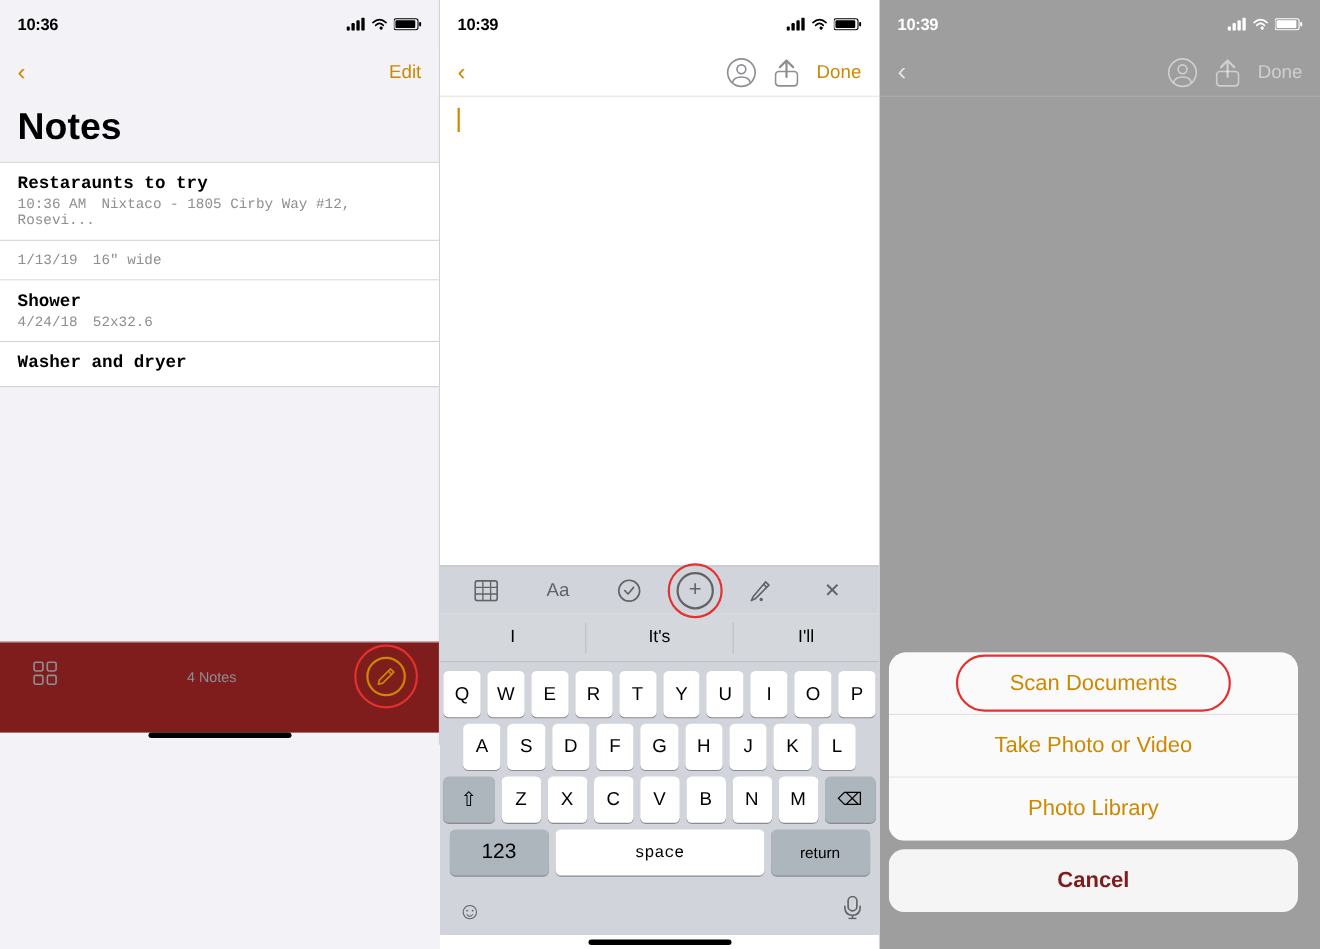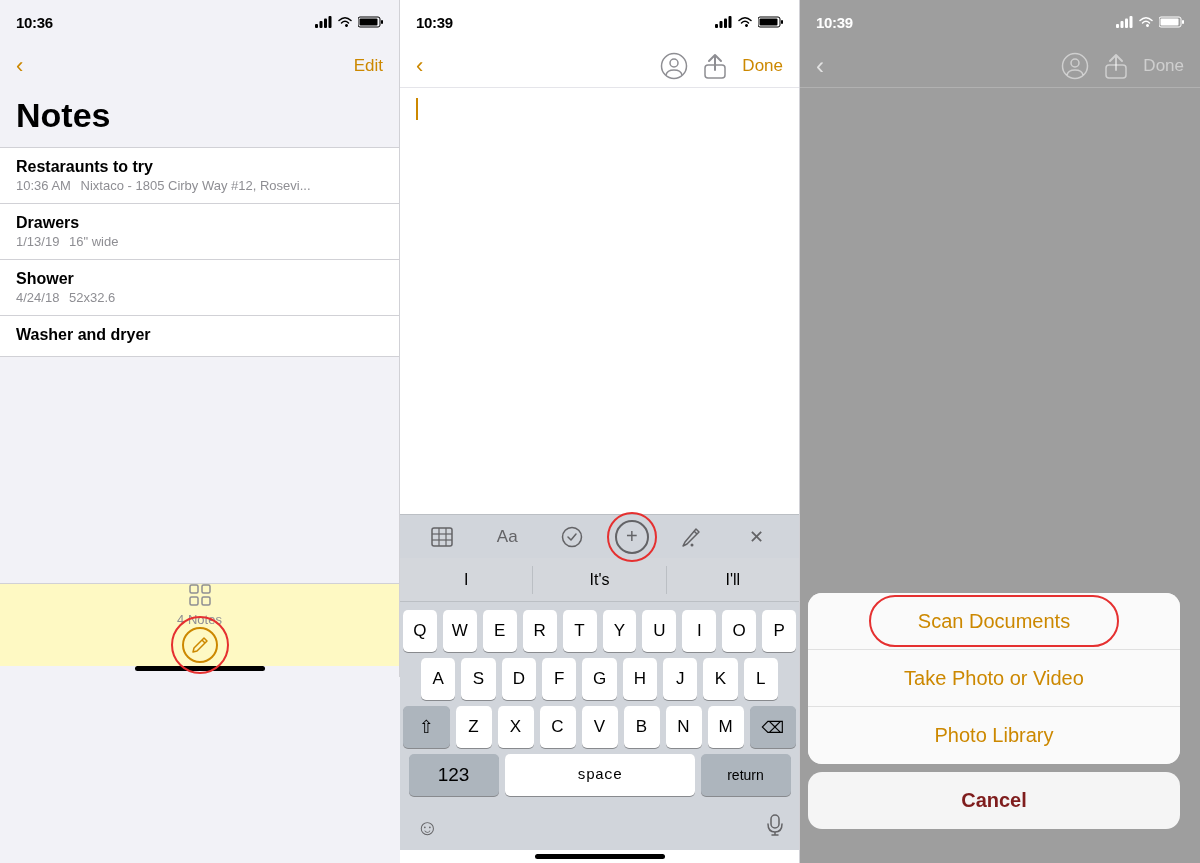--- a/index.html
+++ b/index.html
@@ -69,20 +69,21 @@
     .notes-title {
       font-size: 34px;
       font-weight: 700;
       color: #000;
       padding: 8px 16px 12px;
     }
 
     .notes-list {
       flex: 1;
       overflow-y: auto;
+      font-family: Liberation Mono, monospace;
     }
 
     .note-item {
       padding: 10px 16px;
       border-bottom: 1px solid #d1d1d6;
       background: #fff;
     }
 
     .note-item:first-child {
       border-top: 1px solid #d1d1d6;
@@ -100,28 +101,27 @@
       color: #8e8e93;
     }
 
     .note-meta .date {
       color: #8e8e93;
       margin-right: 6px;
     }
 
     .bottom-bar-1 {
       height: 83px;
-      background: #fef9c3;
+      background: #7f1d1d;
       border-top: 1px solid #d1d1d6;
       display: flex;
       align-items: center;
       justify-content: space-between;
       padding: 0 30px;
       padding-bottom: 20px;
-      flex-direction: column;
     }
 
     .notes-count {
       font-size: 13px;
       color: #8e8e93;
     }
 
     .compose-btn {
       width: 36px;
       height: 36px;
@@ -335,21 +335,21 @@
     .gray-content {
       flex: 1;
       background: #9e9e9e;
     }
 
     .action-sheet {
       position: absolute;
       bottom: 0;
       left: 8px;
       right: 20px;
-      border-radius: 4px;
+      border-radius: 16px;
       overflow: hidden;
     }
 
     .action-sheet-menu {
       background: rgba(250, 250, 250, 0.95);
       border-radius: 14px;
       overflow: hidden;
       margin-bottom: 8px;
     }
 
@@ -439,21 +439,20 @@
 
   <div class="notes-list">
     <div class="note-item">
       <div class="note-title">Restaraunts to try</div>
       <div class="note-meta">
         <span class="date">10:36 AM</span>
         <span>Nixtaco - 1805 Cirby Way #12, Rosevi...</span>
       </div>
     </div>
     <div class="note-item">
-      <div class="note-title">Drawers</div>
       <div class="note-meta">
         <span class="date">1/13/19</span>
         <span>16" wide</span>
       </div>
     </div>
     <div class="note-item">
       <div class="note-title">Shower</div>
       <div class="note-meta">
         <span class="date">4/24/18</span>
         <span>52x32.6</span>

